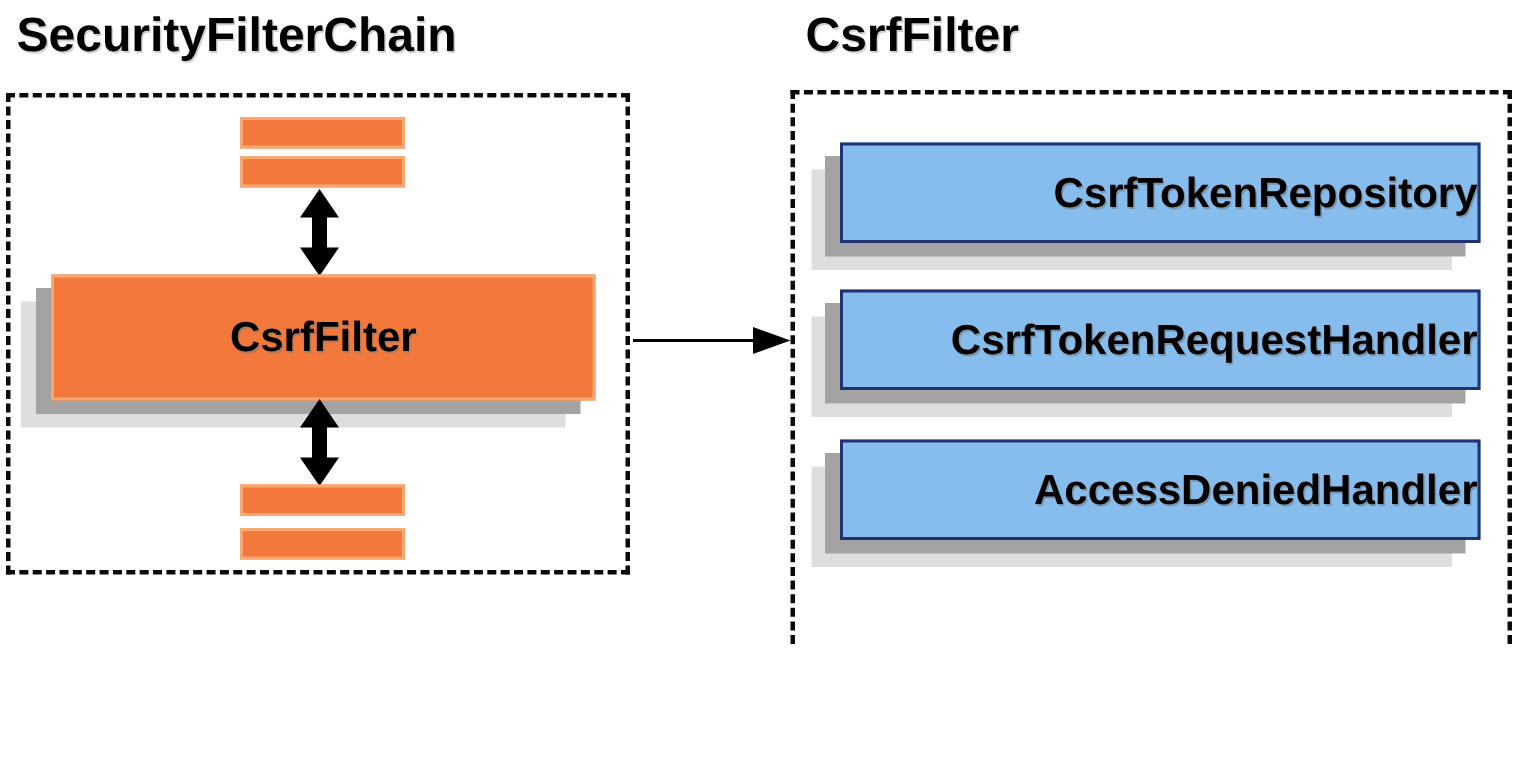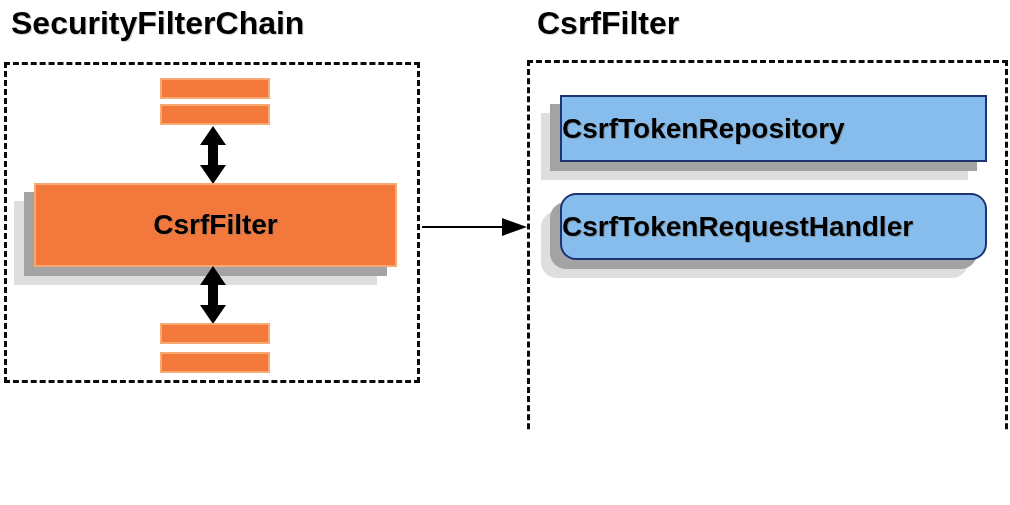--- a/index.html
+++ b/index.html
@@ -36,28 +36,28 @@
   }
   .orange-box .label{
     font-size:28px;font-weight:bold;color:var(--text,#000);
     text-shadow:1px 1px 0 rgba(120,120,120,.5);
   }
 
   .blue-box{
     position:absolute;left:560px;width:427px;height:67px;box-sizing:border-box;
     background:var(--blue_fill,#87bdec);border:2px solid var(--blue_border,#1f3272);
     box-shadow:-10px 9px 0 0 var(--shadow_dark,#a3a3a3),-19px 18px 0 0 var(--shadow_light,#dedede);
-    display:flex;align-items:center;justify-content:flex-start;
+    display:flex;align-items:center;justify-content:flex-end;
   }
   .blue-box .label{
     font-size:28px;font-weight:bold;color:var(--text,#000);
     text-shadow:1px 1px 0 rgba(110,110,110,.5);
   }
   .blue1{top:95px;}
-  .blue2{top:193px;border-radius:16px;}
+  .blue2{top:193px;}
   .blue3{top:293px;}
   .blue4{top:392px;}
 
   .varrow{position:absolute;left:199px;width:28px;height:58px;}
   .varrow1{top:126px;}
   .varrow2{top:266px;}
   .harrow{position:absolute;left:422px;top:216px;width:106px;height:22px;}
 </style>
 </head>
 <body>
@@ -92,14 +92,17 @@
     <line x1="0" y1="11" x2="84" y2="11" stroke="#000" stroke-width="2"></line>
     <polygon points="80,2 80,20 105,11" fill="#000"></polygon>
   </svg>
 
   <div class="blue-box blue1">
     <span class="label">CsrfTokenRepository</span>
   </div>
   <div class="blue-box blue2">
     <span class="label">CsrfTokenRequestHandler</span>
   </div>
+  <div class="blue-box blue3">
+    <span class="label">AccessDeniedHandler</span>
+  </div>
 
 </div>
 
 </body></html>

